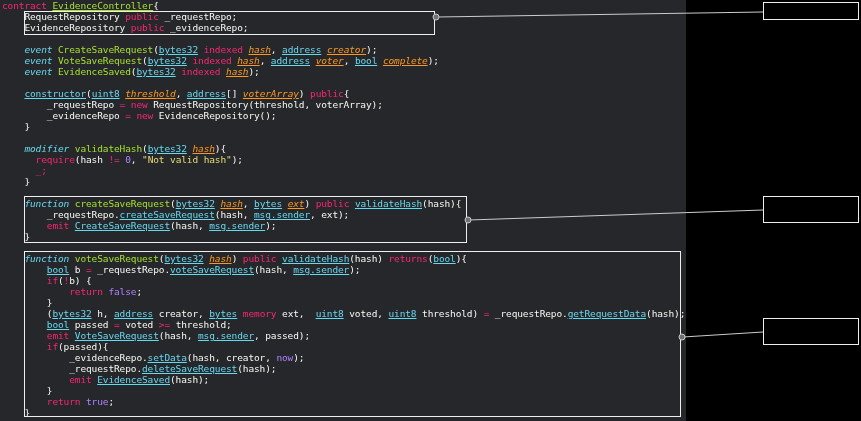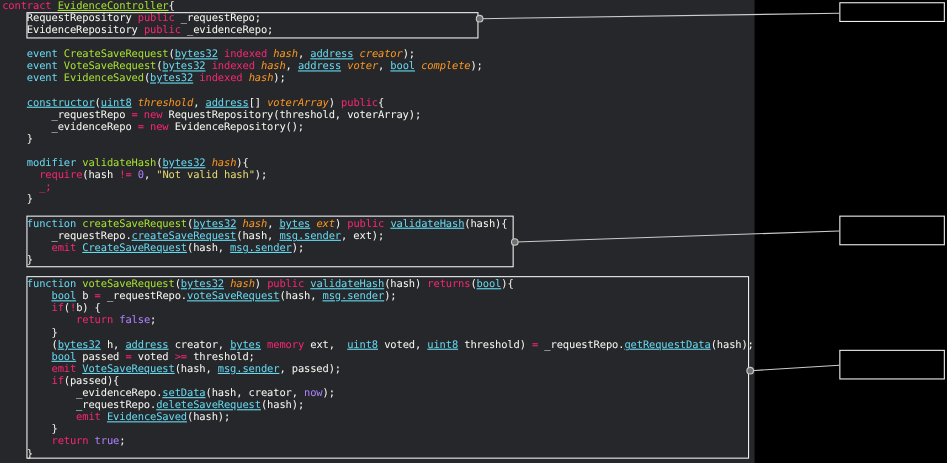--- a/index.html
+++ b/index.html
@@ -10,24 +10,24 @@
     font-family:"DejaVu Sans Mono", monospace;
   }
   .code-panel { position:absolute; left:0; top:0; width:686px; height:421px; }
   .code-block {
     position:absolute; left:2px; top:0;
     font-size:9.5px; line-height:11px; letter-spacing:-0.12px; white-space:pre;
   }
   .code-line { height:11px; }
   .tk-kw { color:var(--c-keyword,#f92672); }
   .tk-ty { color:var(--c-type,#66d9ef);text-decoration:underline; }
-  .tk-dk { color:var(--c-type,#66d9ef); }
+  .tk-dk { color:var(--c-type,#66d9ef); font-style:italic; }
   .tk-fn { color:var(--c-function-name,#a6e22e); }
   .tk-ct { color:var(--c-contract-name,#a6e22e); text-decoration:underline; }
-  .tk-pa { color:var(--c-parameter,#fd971f); font-style:italic; }
+  .tk-pa { color:var(--c-parameter,#fd971f); font-style:italic;text-decoration:underline; }
   .tk-st { color:var(--c-string,#e6db74); }
   .tk-nu { color:var(--c-constant,#ae81ff); }
   .tk-pl { color:var(--c-plain,#f8f8f2); }
 
   .annotation-panel {
     position:absolute; left:686px; top:0; width:175px; height:421px;
     background:var(--c-panel-bg,#000000);
   }
   .hl-box { position:absolute; border:1px solid var(--c-annotation-border,#eeeeee); }
   #hl-box-1 { left:24px; top:11px;  width:411px; height:24px; }

